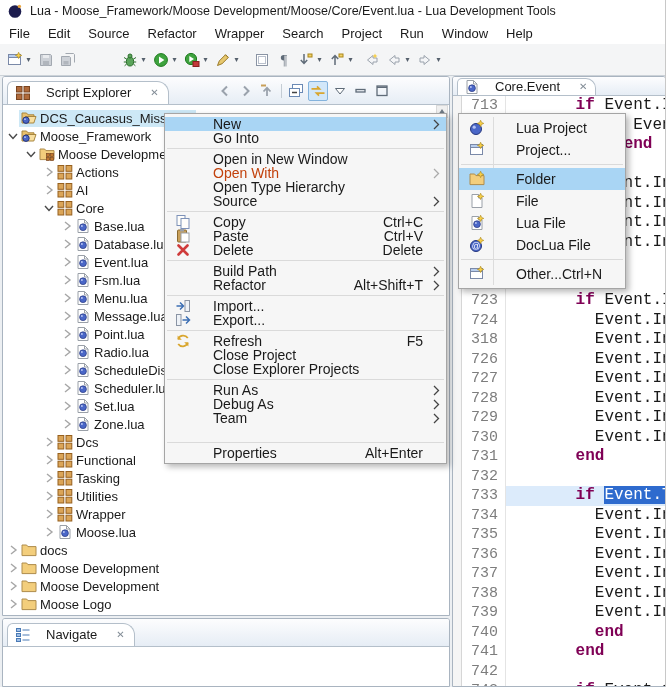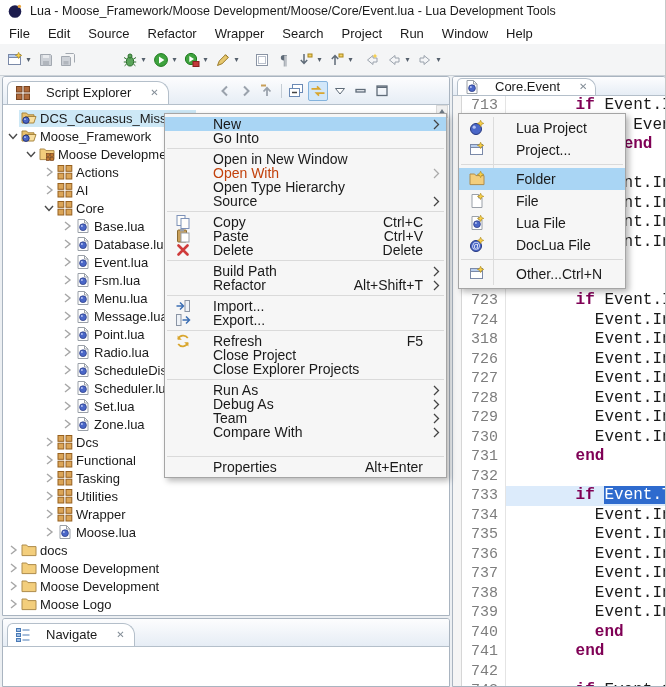--- a/index.html
+++ b/index.html
@@ -1109,30 +1109,20 @@
       <span class="lbl">Team</span>
       <span class="sc"></span>
       <span class="sar">
         <svg width="7" height="11" viewBox="0 0 7 11">
           <path d="M1 1l4.5 4.5L1 10" fill="none" stroke="#444" stroke-width="1.3"></path>
         </svg>
       </span>
     </div>
     <div class="mi">
       <span class="ic"></span>
-      <span class="lbl">Compare With</span>
-      <span class="sc"></span>
-      <span class="sar">
-        <svg width="7" height="11" viewBox="0 0 7 11">
-          <path d="M1 1l4.5 4.5L1 10" fill="none" stroke="#444" stroke-width="1.3"></path>
-        </svg>
-      </span>
-    </div>
-    <div class="mi">
-      <span class="ic"></span>
       <span class="sc"></span>
       <span class="sar"></span>
     </div>
     <div class="msep">
       <i></i>
     </div>
     <div class="mi">
       <span class="ic"></span>
       <span class="lbl">Properties</span>
       <span class="sc">Alt+Enter</span>

